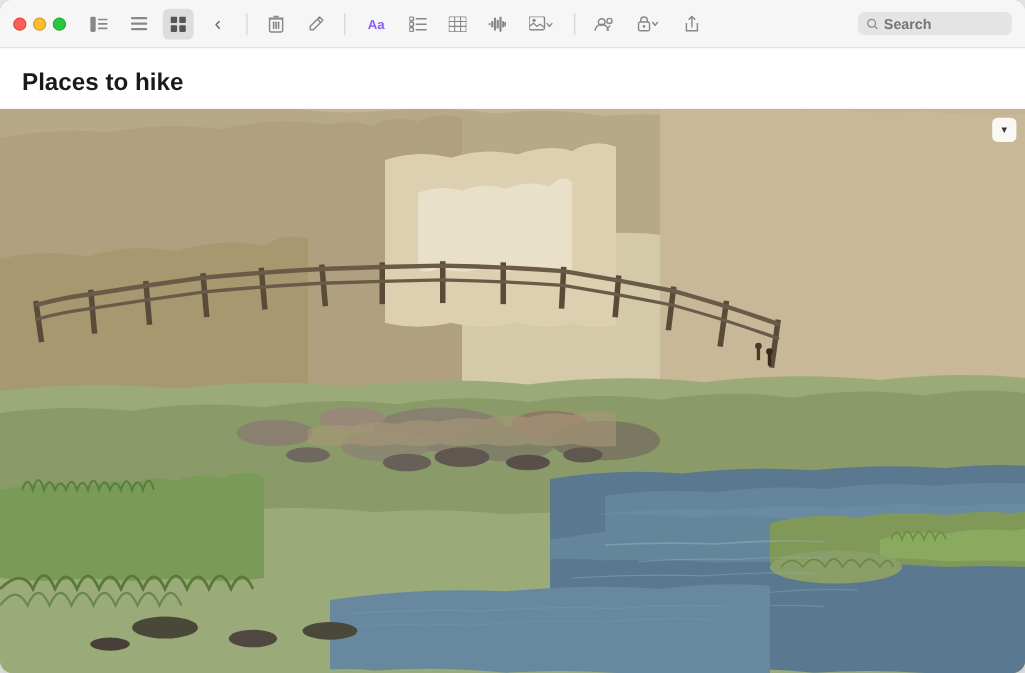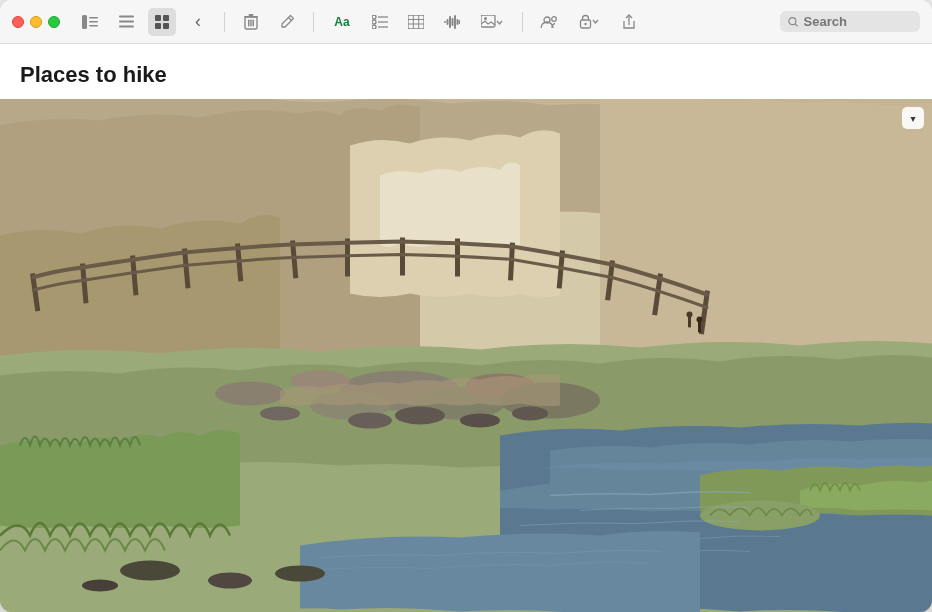--- a/index.html
+++ b/index.html
@@ -210,21 +210,21 @@
 
     <button class="toolbar-btn">
       <svg width="15" height="15" viewBox="0 0 15 15" fill="none">
         <path d="M10.5 1.5L13.5 4.5L5 13H2v-3L10.5 1.5z" stroke="#888" stroke-width="1.3" fill="none" stroke-linejoin="round"></path>
         <line x1="8.5" y1="3.5" x2="11.5" y2="6.5" stroke="#888" stroke-width="1.3"></line>
       </svg>
     </button>
 
     <div class="toolbar-sep"></div>
 
-    <button class="toolbar-btn" style="font-size:12px; font-weight:600; color:#15803d; width:32px;">Aa</button>
+    <button class="toolbar-btn" style="font-size:12px; font-weight:600; color:#8b5cf6; width:32px;">Aa</button>
 
     <button class="toolbar-btn">
       <svg width="16" height="14" viewBox="0 0 16 14" fill="none">
         <circle cx="2" cy="2" r="2" fill="none" stroke="#888" stroke-width="1.3"></circle>
         <line x1="6" y1="2" x2="16" y2="2" stroke="#888" stroke-width="1.3"></line>
         <circle cx="2" cy="7" r="2" fill="none" stroke="#888" stroke-width="1.3"></circle>
         <line x1="6" y1="7" x2="16" y2="7" stroke="#888" stroke-width="1.3"></line>
         <circle cx="2" cy="12" r="2" fill="none" stroke="#888" stroke-width="1.3"></circle>
         <line x1="6" y1="12" x2="16" y2="12" stroke="#888" stroke-width="1.3"></line>
       </svg>

